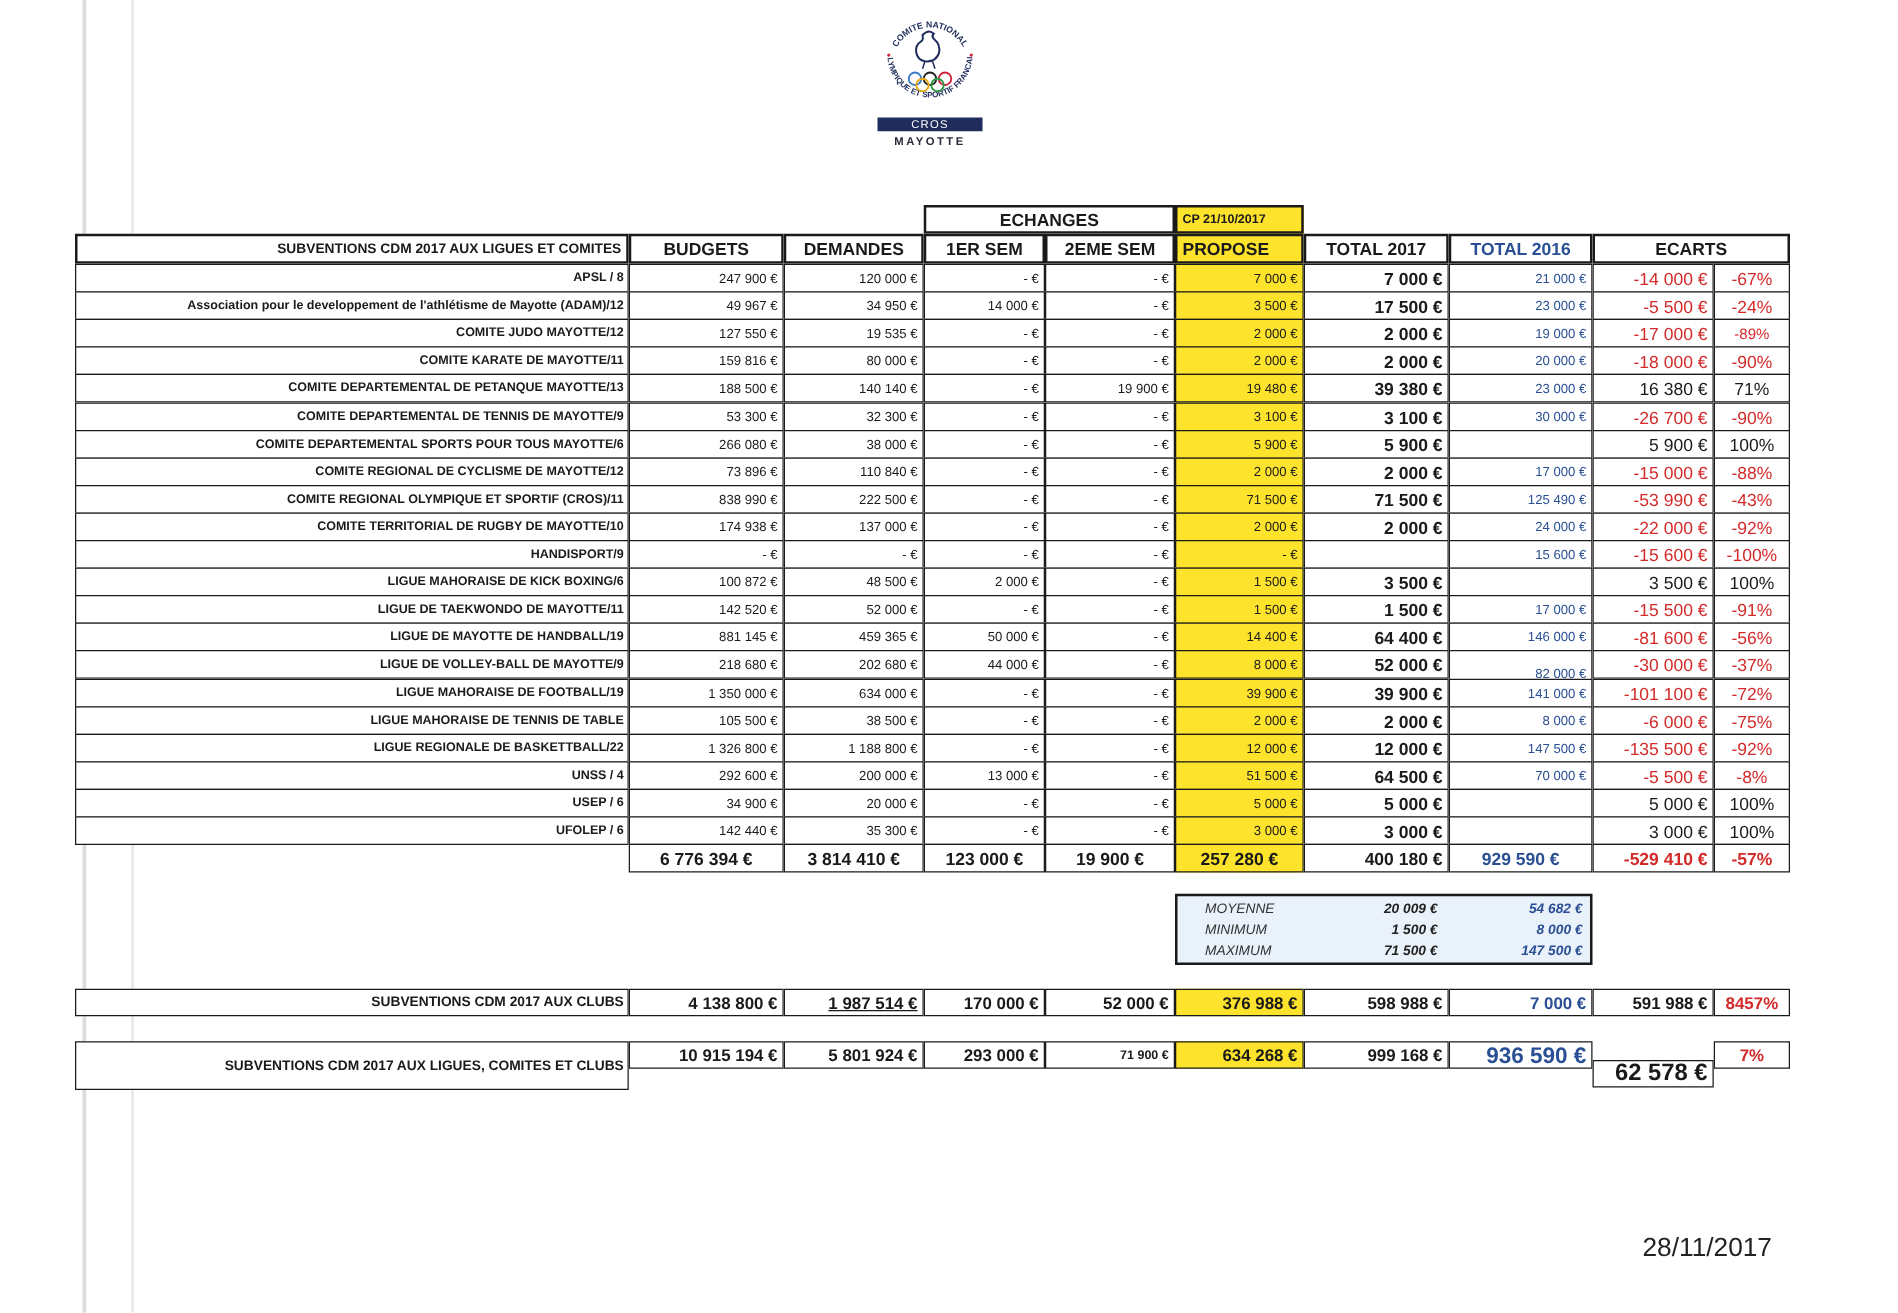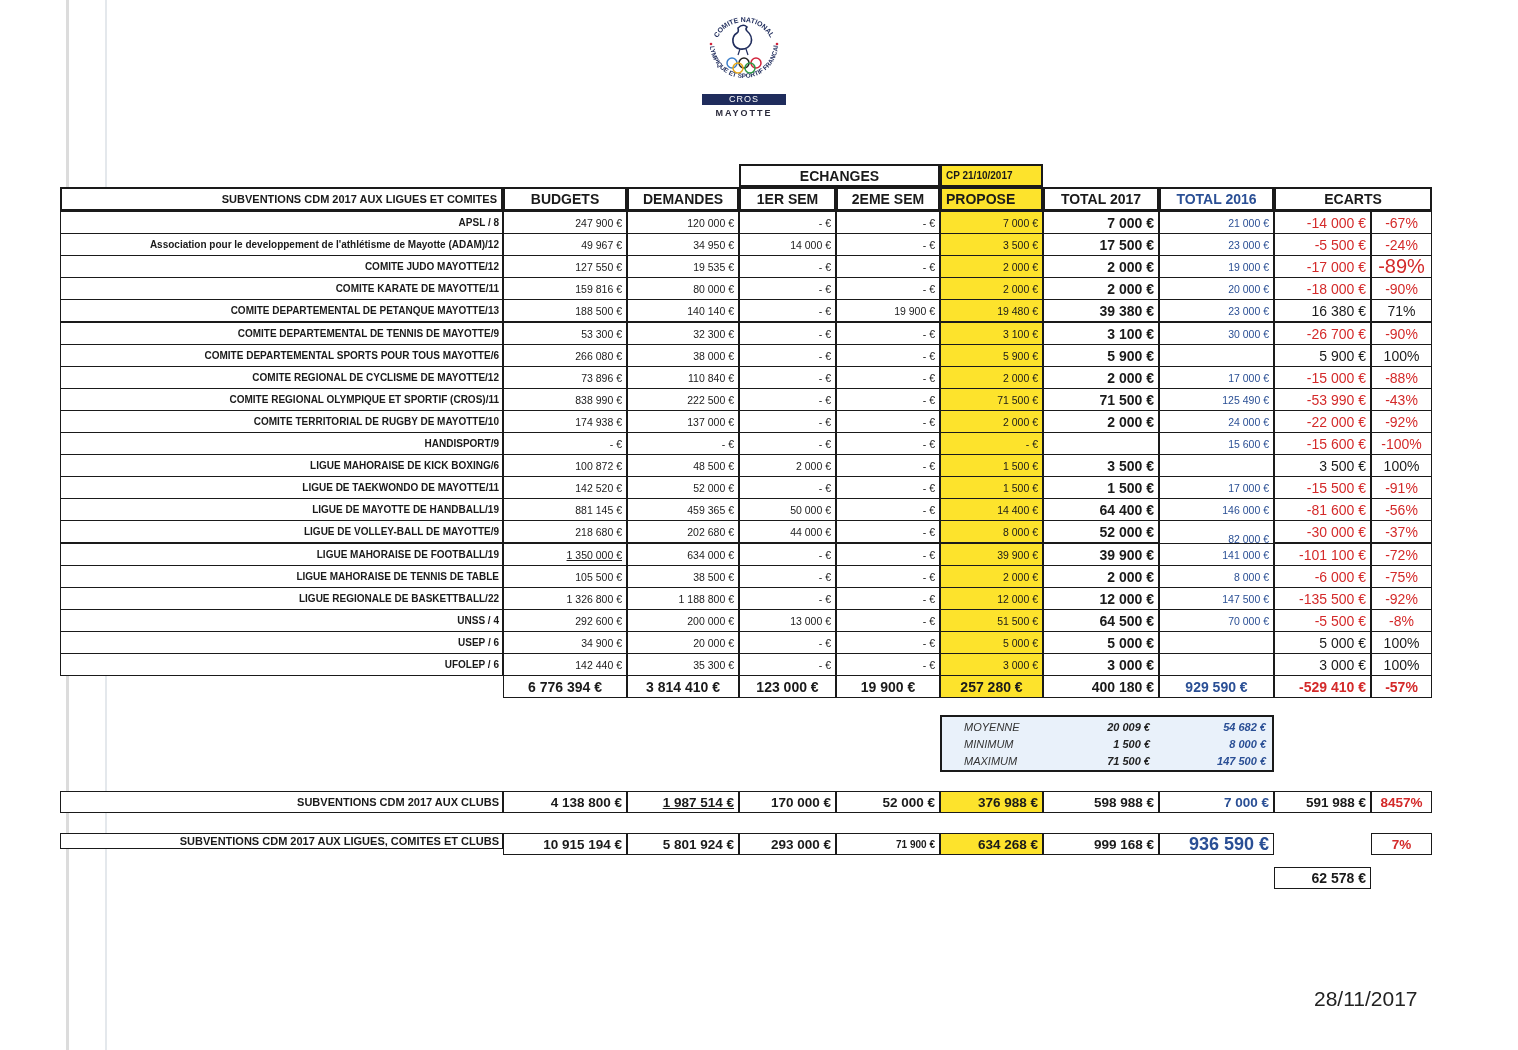--- a/index.html
+++ b/index.html
@@ -93,21 +93,21 @@
     <div class="cell num red" style="left: 1371px; top: 233px; width: 61px; height: 23px; font-size: 14px; justify-content: center;">-24%</div>
     <div class="cell lbl" style="left: 60px; top: 255px; width: 443px; height: 23px;">COMITE JUDO MAYOTTE/12</div>
     <div class="cell num" style="left: 503px; top: 255px; width: 124px; height: 23px;">127 550 €</div>
     <div class="cell num" style="left: 627px; top: 255px; width: 112px; height: 23px;">19 535 €</div>
     <div class="cell num" style="left: 739px; top: 255px; width: 97px; height: 23px;">-   €</div>
     <div class="cell num" style="left: 836px; top: 255px; width: 104px; height: 23px;">-   €</div>
     <div class="cell num yel" style="left: 940px; top: 255px; width: 103px; height: 23px;">2 000 €</div>
     <div class="cell big" style="left: 1043px; top: 255px; width: 116px; height: 23px;">2 000 €</div>
     <div class="cell num blue" style="left: 1159px; top: 255px; width: 115px; height: 23px;">19 000 €</div>
     <div class="cell num red" style="left: 1274px; top: 255px; width: 97px; height: 23px; font-size: 14px;">-17 000 €</div>
-    <div class="cell num red" style="left: 1371px; top: 255px; width: 61px; height: 23px; font-size: 20px; justify-content: center;">-89%</div>
+    <div class="cell num red" style="left: 1371px; top: 255px; width: 61px; height: 23px; font-size: 12px; justify-content: center;">-89%</div>
     <div class="cell lbl" style="left: 60px; top: 277px; width: 443px; height: 23px;">COMITE KARATE DE  MAYOTTE/11</div>
     <div class="cell num" style="left: 503px; top: 277px; width: 124px; height: 23px;">159 816 €</div>
     <div class="cell num" style="left: 627px; top: 277px; width: 112px; height: 23px;">80 000 €</div>
     <div class="cell num" style="left: 739px; top: 277px; width: 97px; height: 23px;">-   €</div>
     <div class="cell num" style="left: 836px; top: 277px; width: 104px; height: 23px;">-   €</div>
     <div class="cell num yel" style="left: 940px; top: 277px; width: 103px; height: 23px;">2 000 €</div>
     <div class="cell big" style="left: 1043px; top: 277px; width: 116px; height: 23px;">2 000 €</div>
     <div class="cell num blue" style="left: 1159px; top: 277px; width: 115px; height: 23px;">20 000 €</div>
     <div class="cell num red" style="left: 1274px; top: 277px; width: 97px; height: 23px; font-size: 14px;">-18 000 €</div>
     <div class="cell num red" style="left: 1371px; top: 277px; width: 61px; height: 23px; font-size: 14px; justify-content: center;">-90%</div>
@@ -215,21 +215,21 @@
     <div class="cell num" style="left: 503px; top: 520px; width: 124px; height: 23px;">218 680 €</div>
     <div class="cell num" style="left: 627px; top: 520px; width: 112px; height: 23px;">202 680 €</div>
     <div class="cell num" style="left: 739px; top: 520px; width: 97px; height: 23px;">44 000 €</div>
     <div class="cell num" style="left: 836px; top: 520px; width: 104px; height: 23px;">-   €</div>
     <div class="cell num yel" style="left: 940px; top: 520px; width: 103px; height: 23px;">8 000 €</div>
     <div class="cell big" style="left: 1043px; top: 520px; width: 116px; height: 23px;">52 000 €</div>
     <div class="cell num blue" style="left: 1159px; top: 520px; width: 115px; height: 37px; padding-left: 40px;">82 000 €</div>
     <div class="cell num red" style="left: 1274px; top: 520px; width: 97px; height: 23px; font-size: 14px;">-30 000 €</div>
     <div class="cell num red" style="left: 1371px; top: 520px; width: 61px; height: 23px; font-size: 14px; justify-content: center;">-37%</div>
     <div class="cell lbl" style="left: 60px; top: 543px; width: 443px; height: 23px;">LIGUE MAHORAISE DE FOOTBALL/19</div>
-    <div class="cell num" style="left: 503px; top: 543px; width: 124px; height: 23px; text-decoration: underline;">1 350 000 €</div>
+    <div class="cell num" style="left: 503px; top: 543px; width: 124px; height: 23px;">1 350 000 €</div>
     <div class="cell num" style="left: 627px; top: 543px; width: 112px; height: 23px;">634 000 €</div>
     <div class="cell num" style="left: 739px; top: 543px; width: 97px; height: 23px;">-   €</div>
     <div class="cell num" style="left: 836px; top: 543px; width: 104px; height: 23px;">-   €</div>
     <div class="cell num yel" style="left: 940px; top: 543px; width: 103px; height: 23px;">39 900 €</div>
     <div class="cell big" style="left: 1043px; top: 543px; width: 116px; height: 23px;">39 900 €</div>
     <div class="cell num blue" style="left: 1159px; top: 543px; width: 115px; height: 23px;">141 000 €</div>
     <div class="cell num red" style="left: 1274px; top: 543px; width: 97px; height: 23px; font-size: 14px;">-101 100 €</div>
     <div class="cell num red" style="left: 1371px; top: 543px; width: 61px; height: 23px; font-size: 14px; justify-content: center;">-72%</div>
     <div class="cell lbl" style="left: 60px; top: 565px; width: 443px; height: 23px; padding-left: 46px;">LIGUE MAHORAISE DE TENNIS DE TABLE</div>
     <div class="cell num" style="left: 503px; top: 565px; width: 124px; height: 23px;">105 500 €</div>
@@ -293,29 +293,29 @@
     <div class="cell lbl" style="left: 60px; top: 791px; width: 443px; height: 22px; font-size: 11px;">SUBVENTIONS CDM 2017 AUX CLUBS</div>
     <div class="cell big" style="left: 503px; top: 791px; width: 124px; height: 22px; font-size: 13.5px;">4 138 800 €</div>
     <div class="cell big" style="left: 627px; top: 791px; width: 112px; height: 22px; font-size: 13.5px; text-decoration: underline;">1 987 514 €</div>
     <div class="cell big" style="left: 739px; top: 791px; width: 97px; height: 22px; font-size: 13.5px;">170 000 €</div>
     <div class="cell big" style="left: 836px; top: 791px; width: 104px; height: 22px; font-size: 13.5px;">52 000 €</div>
     <div class="cell big yel" style="left: 940px; top: 791px; width: 103px; height: 22px; font-size: 13.5px;">376 988 €</div>
     <div class="cell big" style="left: 1043px; top: 791px; width: 116px; height: 22px; font-size: 13.5px;">598 988 €</div>
     <div class="cell big blue" style="left: 1159px; top: 791px; width: 115px; height: 22px; font-size: 13.5px;">7 000 €</div>
     <div class="cell big" style="left: 1274px; top: 791px; width: 97px; height: 22px; font-size: 13.5px;">591 988 €</div>
     <div class="cell big red" style="left: 1371px; top: 791px; width: 61px; height: 22px; font-size: 13.5px; justify-content: center;">8457%</div>
-    <div class="cell lbl" style="left: 60px; top: 833px; width: 443px; height: 16px; font-size: 11px; text-align: right;">SUBVENTIONS CDM 2017 AUX LIGUES, COMITES ET CLUBS</div>
+    <div class="cell lbl" style="left: 60px; top: 833px; width: 443px; height: 39px; font-size: 11px; text-align: right;">SUBVENTIONS CDM 2017 AUX LIGUES, COMITES ET CLUBS</div>
     <div class="cell big" style="left: 503px; top: 833px; width: 124px; height: 22px; font-size: 13.5px;">10 915 194 €</div>
     <div class="cell big" style="left: 627px; top: 833px; width: 112px; height: 22px; font-size: 13.5px;">5 801 924 €</div>
     <div class="cell big" style="left: 739px; top: 833px; width: 97px; height: 22px; font-size: 13.5px;">293 000 €</div>
     <div class="cell big" style="left: 836px; top: 833px; width: 104px; height: 22px; font-size: 10px;">71 900 €</div>
     <div class="cell big yel" style="left: 940px; top: 833px; width: 103px; height: 22px; font-size: 13.5px;">634 268 €</div>
     <div class="cell big" style="left: 1043px; top: 833px; width: 116px; height: 22px; font-size: 13.5px;">999 168 €</div>
     <div class="cell big blue" style="left: 1159px; top: 833px; width: 115px; height: 22px; font-size: 18px;">936 590 €</div>
-    <div class="cell big" style="left: 1274px; top: 867px; width: 97px; height: 22px; font-size: 14px;">62 578 €</div>
+    <div class="cell big" style="left: 1274px; top: 848px; width: 97px; height: 22px; font-size: 19px;">62 578 €</div>
     <div class="cell big red" style="left: 1371px; top: 833px; width: 61px; height: 22px; font-size: 13.5px; justify-content: center;">7%</div>
   </div>
 
 <div class="stats" id="stats">
     <div class="row" style="top: 1px;">
       <span class="k">MOYENNE</span>
       <span class="v1">20 009 €</span>
       <span class="v2">54 682 €</span>
     </div>
     <div class="row" style="top: 18px;">

